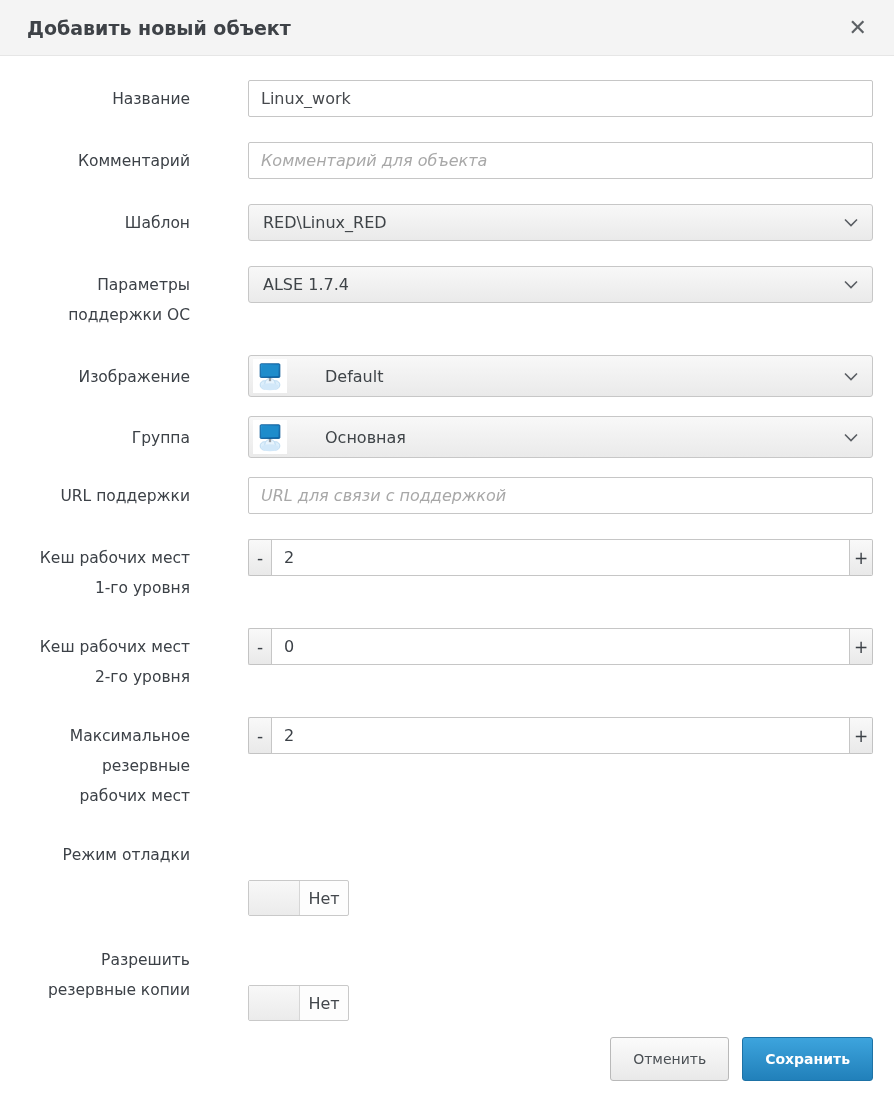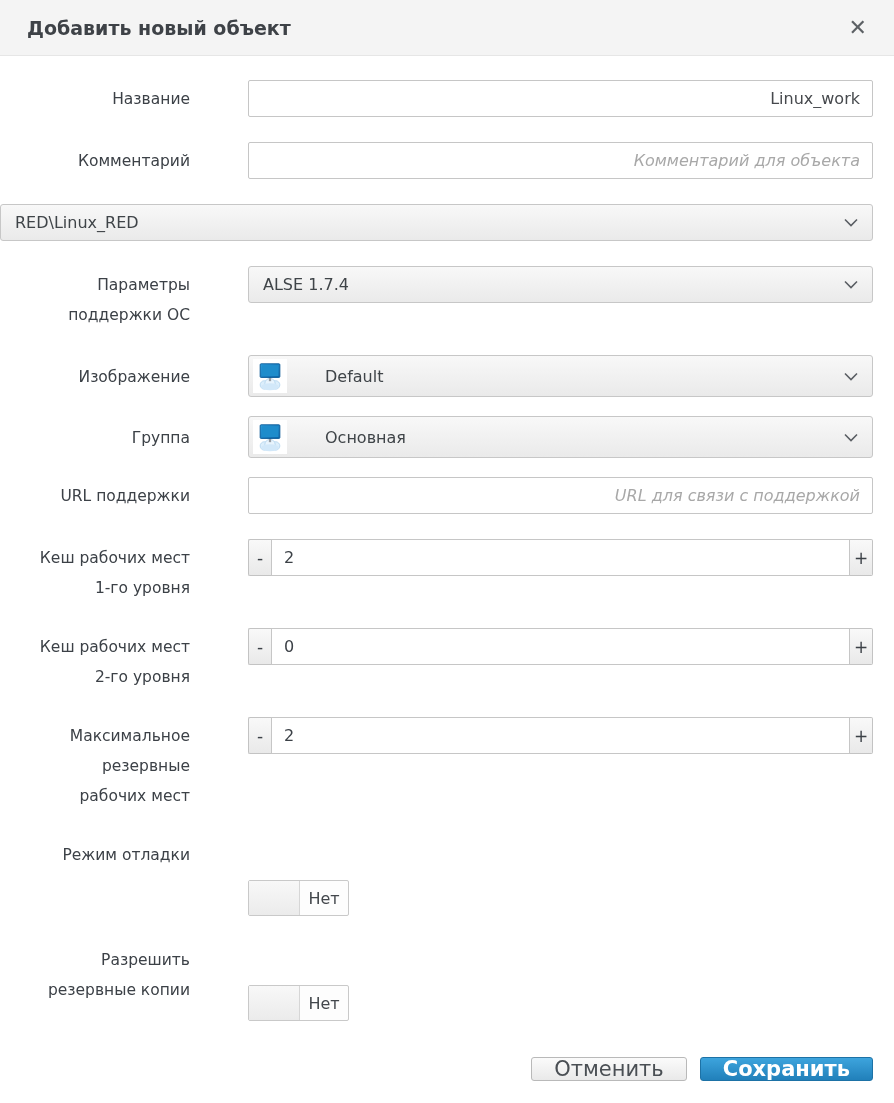--- a/index.html
+++ b/index.html
@@ -58,21 +58,20 @@
     width: 100%;
     height: 37px;
     border: 1px solid #c6c6c6;
     border-radius: 2px;
     padding: 0 12px;
     font-size: 16px;
     color: #46494d;
     font-family: "DejaVu Sans", "Liberation Sans", sans-serif;
     background: #ffffff;
     outline: none;
-    text-align: right;
   }
   .text-input::placeholder {
     color: #a8a8a8;
     font-style: italic;
     opacity: 1;
   }
 
   
   .dropdown {
     height: 37px;
@@ -150,25 +149,25 @@
 
   
   .modal-footer {
     position: absolute;
     right: 21px;
     bottom: 22px;
     display: flex;
     gap: 13px;
   }
   .btn {
-    height: 24px;
+    height: 44px;
     padding: 0 22px;
     border-radius: 3px;
     display: flex; align-items: center; justify-content: center;
-    font-size: 21px;
+    font-size: 14px;
     cursor: pointer;
     font-family: "DejaVu Sans", "Liberation Sans", sans-serif;
   }
   .btn-cancel {
     background: linear-gradient(#fbfbfb, #e9e9e9);
     border: 1px solid #b9b9b9;
     color: #4a4f54;
   }
   .btn-save {
     background: linear-gradient(#3da4dd, #2180ba);
@@ -200,20 +199,23 @@
   <div class="form-row">
     <div class="row-label">
       <div>Комментарий</div>
     </div>
     <div class="row-control">
       <input class="text-input" type="text" placeholder="Комментарий для объекта" style="">
     </div>
   </div>
 
   <div class="form-row">
+    <div class="row-label">
+      <div>Шаблон</div>
+    </div>
     <div class="row-control">
       <div class="dropdown">
         <span class="dd-text">RED\Linux_RED</span>
         <svg class="chevron" viewBox="0 0 14 9">
           <polyline points="1,1.5 7,7.5 13,1.5" fill="none" stroke="#5a5e63" stroke-width="1.6"></polyline>
         </svg>
       </div>
     </div>
   </div>
 

